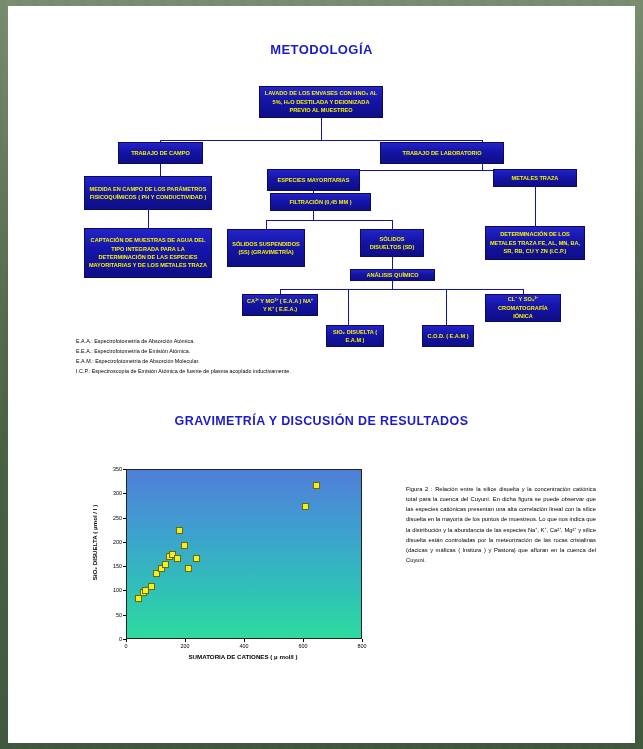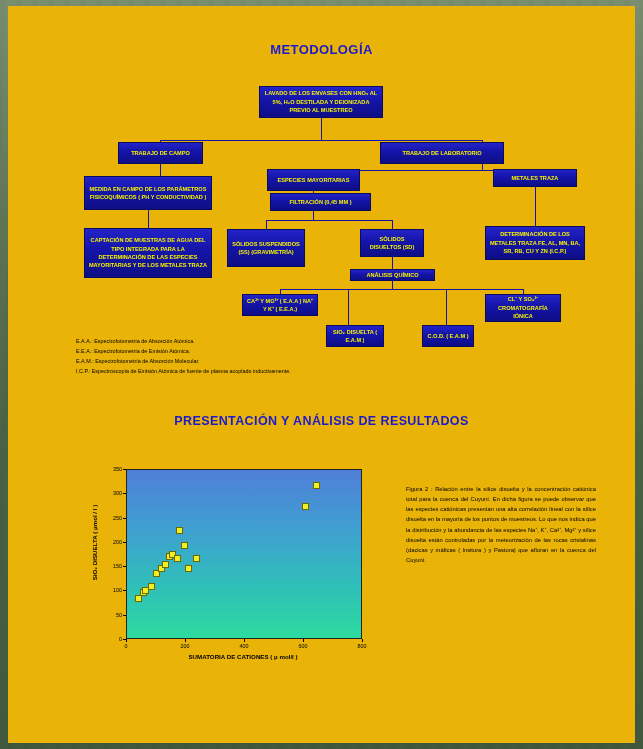--- a/index.html
+++ b/index.html
@@ -13,21 +13,21 @@
   
   #bg{
     position:absolute;inset:0;
     background:
       linear-gradient(180deg, rgba(120,140,110,.9) 0%, rgba(90,110,80,.9) 30%, rgba(70,95,65,.95) 60%, rgba(60,85,58,.95) 100%),
       repeating-linear-gradient(92deg, rgba(40,60,40,.35) 0px, rgba(40,60,40,.35) 6px, rgba(110,130,100,.25) 6px, rgba(110,130,100,.25) 16px);
     z-index:0;
   }
   #sheet{
     position:absolute;left:8px;top:6px;width:627px;height:737px;
-    background:#eab308;
+    background:#ffffff;
     z-index:1;
   }
   .title{
     position:absolute;
     text-align:center;
     color:#1b1bcd;
     font-weight:bold;
     letter-spacing:.4px;
   }
   #meth-title{left:0;top:36px;width:627px;font-size:13px;}
@@ -137,21 +137,21 @@
   <div class="node" style="left:318px;top:319px;width:58px;height:22px;">SiO₂ DISUELTA ( E.A.M )</div>
   <div class="node" style="left:414px;top:319px;width:52px;height:22px;">C.O.D. ( E.A.M )</div>
 
   <div class="legend">
     <div>E.A.A.: Espectrofotometría de Absorción Atómica.</div>
     <div>E.E.A.: Espectrofotometría de Emisión Atómica.</div>
     <div>E.A.M.: Espectrofotometría de Absorción Molecular.</div>
     <div>I.C.P.: Espectroscopía de Emisión Atómica de fuente de plasma acoplado inductivamente.</div>
   </div>
 
-  <div class="title" id="res-title">PRESENTACIÓN Y ANÁLISIS DE RESULTADOS</div>
+  <div class="title" id="res-title">GRAVIMETRÍA Y DISCUSIÓN DE RESULTADOS</div>
 
   <div id="chart-wrap">
     <div id="plot">
         <div class="pt" style="left: 7.825px; top: 124.757px;"></div>
         <div class="pt" style="left: 12.84px; top: 118.929px;"></div>
         <div class="pt" style="left: 15.2px; top: 117.471px;"></div>
         <div class="pt" style="left: 20.51px; top: 113.1px;"></div>
         <div class="pt" style="left: 25.525px; top: 99.5px;"></div>
         <div class="pt" style="left: 30.54px; top: 94.6429px;"></div>
         <div class="pt" style="left: 35.26px; top: 90.7571px;"></div>

